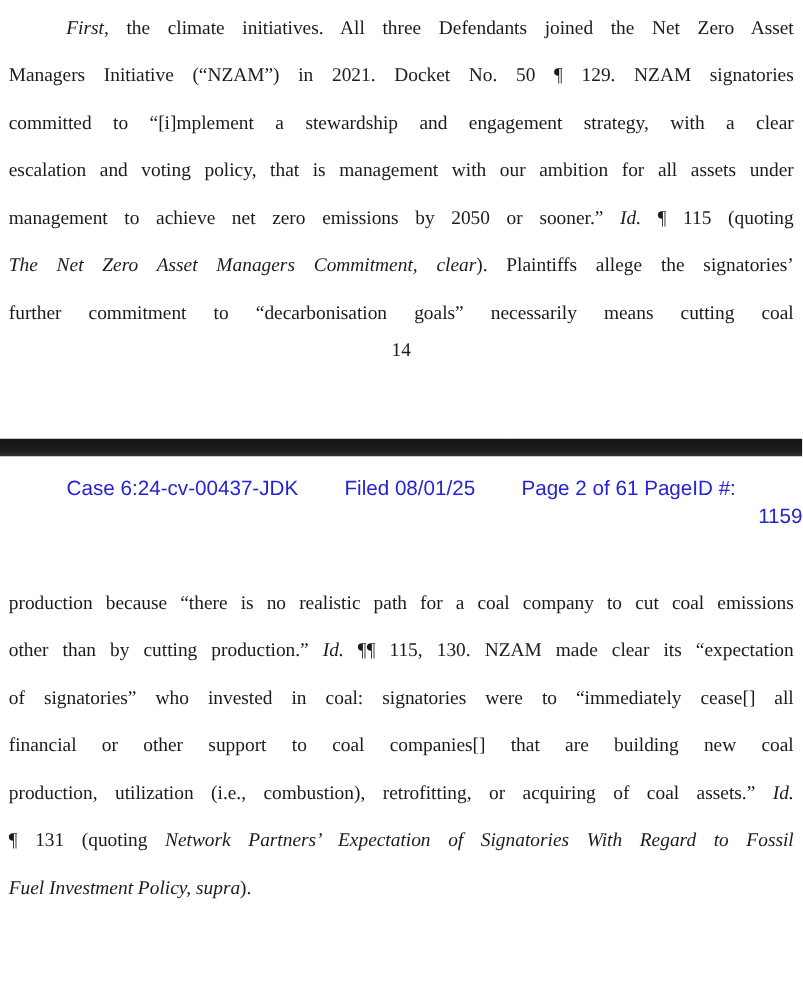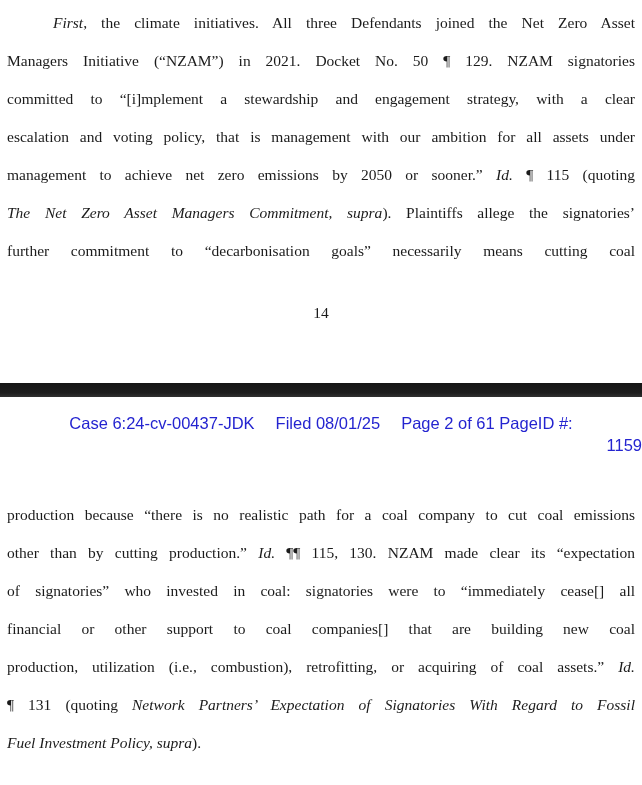--- a/index.html
+++ b/index.html
@@ -30,42 +30,41 @@
     white-space: normal;
   }
   .line.lastline {
     text-align-last: left;
   }
   .line.indent {
     padding-left: 46px;
   }
   .i { font-style: italic; }
   .page-number {
-    margin-top: 32px;
     text-align: center;
     font-size: 15.5px;
     line-height: 22px;
   }
   .separator-bar {
     margin-top: 59px;
     width: 642px;
     height: 14px;
     background: linear-gradient(#161616, #1d1d1d 70%, #303030);
   }
   .ecf-stamp {
     margin-top: 15px;
     font-family: "Liberation Sans", sans-serif;
     font-size: 16.5px;
     line-height: 22px;
     color: #2424d0;
   }
   .ecf-line1 {
     display: flex;
     justify-content: center;
-    gap: 21px;
+    gap: 37px;
     white-space: nowrap;
     align-items: center;
   }
   .ecf-line2 {
     text-align: right;
   }
   .bottom-block {
     margin-top: 40px;
   }
 </style>
@@ -73,21 +72,21 @@
 <body>
 
 <div class="page">
 
   <div class="text-block top-block">
     <div class="line indent"><span class="i">First</span><span>, the climate initiatives.  All three Defendants joined the Net Zero Asset</span></div>
     <div class="line"><span>Managers Initiative (“NZAM”) in 2021.  Docket No. 50 ¶ 129.  NZAM signatories</span></div>
     <div class="line"><span>committed to “[i]mplement a stewardship and engagement strategy, with a clear</span></div>
     <div class="line"><span>escalation and voting policy, that is management with our ambition for all assets under</span></div>
     <div class="line"><span>management to achieve net zero emissions by 2050 or sooner.” </span><span class="i">Id.</span><span> ¶ 115 (quoting</span></div>
-    <div class="line"><span class="i">The Net Zero Asset Managers Commitment, supra</span><span>).  Plaintiffs allege the signatories’</span></div>
+    <div class="line"><span class="i">The Net Zero Asset Managers Commitment, clear</span><span>).  Plaintiffs allege the signatories’</span></div>
     <div class="line"><span>further commitment to “decarbonisation goals” necessarily means cutting coal</span></div>
   </div>
 
   <div class="page-number">14</div>
 
   <div class="separator-bar"></div>
 
   <div class="ecf-stamp">
     <div class="ecf-line1">
       <span>Case 6:24-cv-00437-JDK</span>

